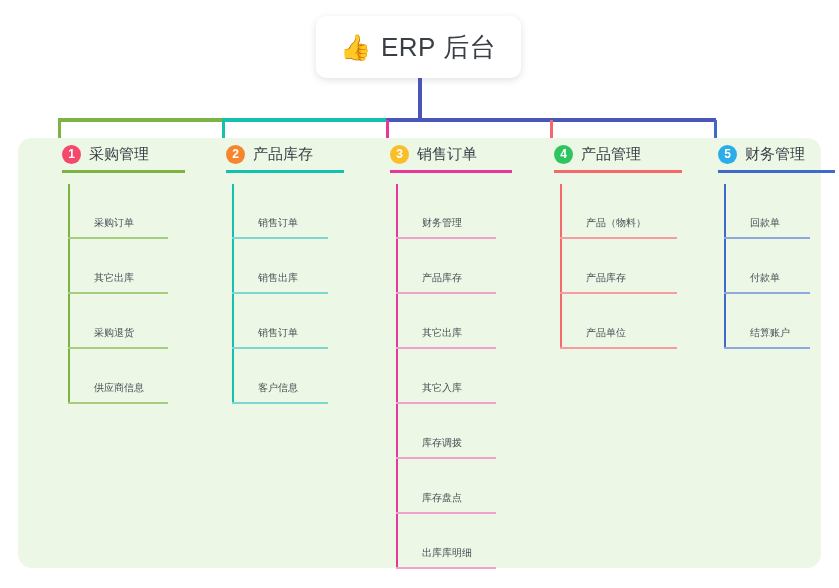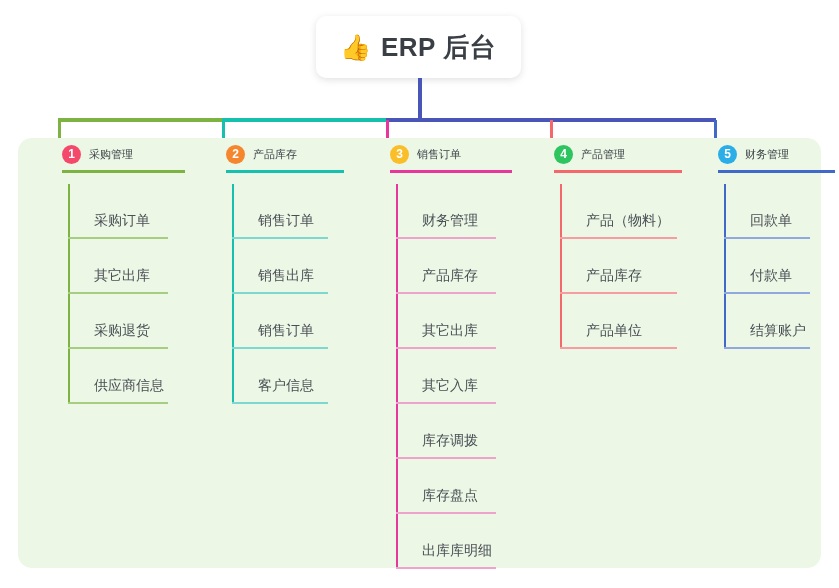--- a/index.html
+++ b/index.html
@@ -14,21 +14,21 @@
   
   .root-card{
     position:absolute;left:316px;top:16px;width:205px;height:62px;
     background:#ffffff;border-radius:10px;
     box-shadow:0 2px 7px rgba(80,90,80,.18);
     display:flex;align-items:center;justify-content:center;
     box-sizing:border-box;
   }
   .root-emoji{font-size:25px;line-height:1;margin-right:9px;
     font-family:"DejaVu Sans",sans-serif;}
-  .root-title{font-size:26px;color:#3a3f45;letter-spacing:.5px;white-space:nowrap;font-weight:bold;}
+  .root-title{font-size:26px;color:#3a3f45;letter-spacing:.5px;white-space:nowrap;}
 
   
   .conn{position:absolute;}
   .v-root{left:418px;top:78px;width:4px;height:42px;background:#4a55b8;}
   .h-seg{top:118px;height:4px;}
   .v-drop{top:120px;width:3px;height:38px;}
 
   
   .panel{
     position:absolute;left:18px;top:138px;width:803px;height:430px;
@@ -37,29 +37,29 @@
 
   
   .col{position:absolute;top:0;}
   .col-head{position:relative;display:flex;align-items:center;height:32px;padding-left:22px;}
   .badge{
     width:19px;height:19px;border-radius:50%;
     display:flex;align-items:center;justify-content:center;
     color:#fff;font-size:12px;font-weight:bold;line-height:1;
     margin-right:8px;flex:none;
   }
-  .col-title{font-size:11px;color:#3a3f45;white-space:nowrap;text-align:center;}
+  .col-title{font-size:15px;color:#3a3f45;white-space:nowrap;text-align:center;}
   .head-rule{position:absolute;left:22px;height:3px;}
 
   .leaves{position:absolute;left:28px;top:46px;}
   .stem{position:absolute;left:0;top:0;width:2px;}
   .leaf{position:relative;height:55px;}
   .leaf-label{
     position:absolute;left:26px;bottom:9px;
-    font-size:14px;color:#4a4f55;white-space:nowrap;
+    font-size:10px;color:#4a4f55;white-space:nowrap;
   }
   .leaf-rule{position:absolute;left:0;bottom:0;height:2px;}
 </style>
 </head>
 <body>
 
 <div id="mindmap">
 
   <div class="root-card">
     <span class="root-emoji">👍</span>

